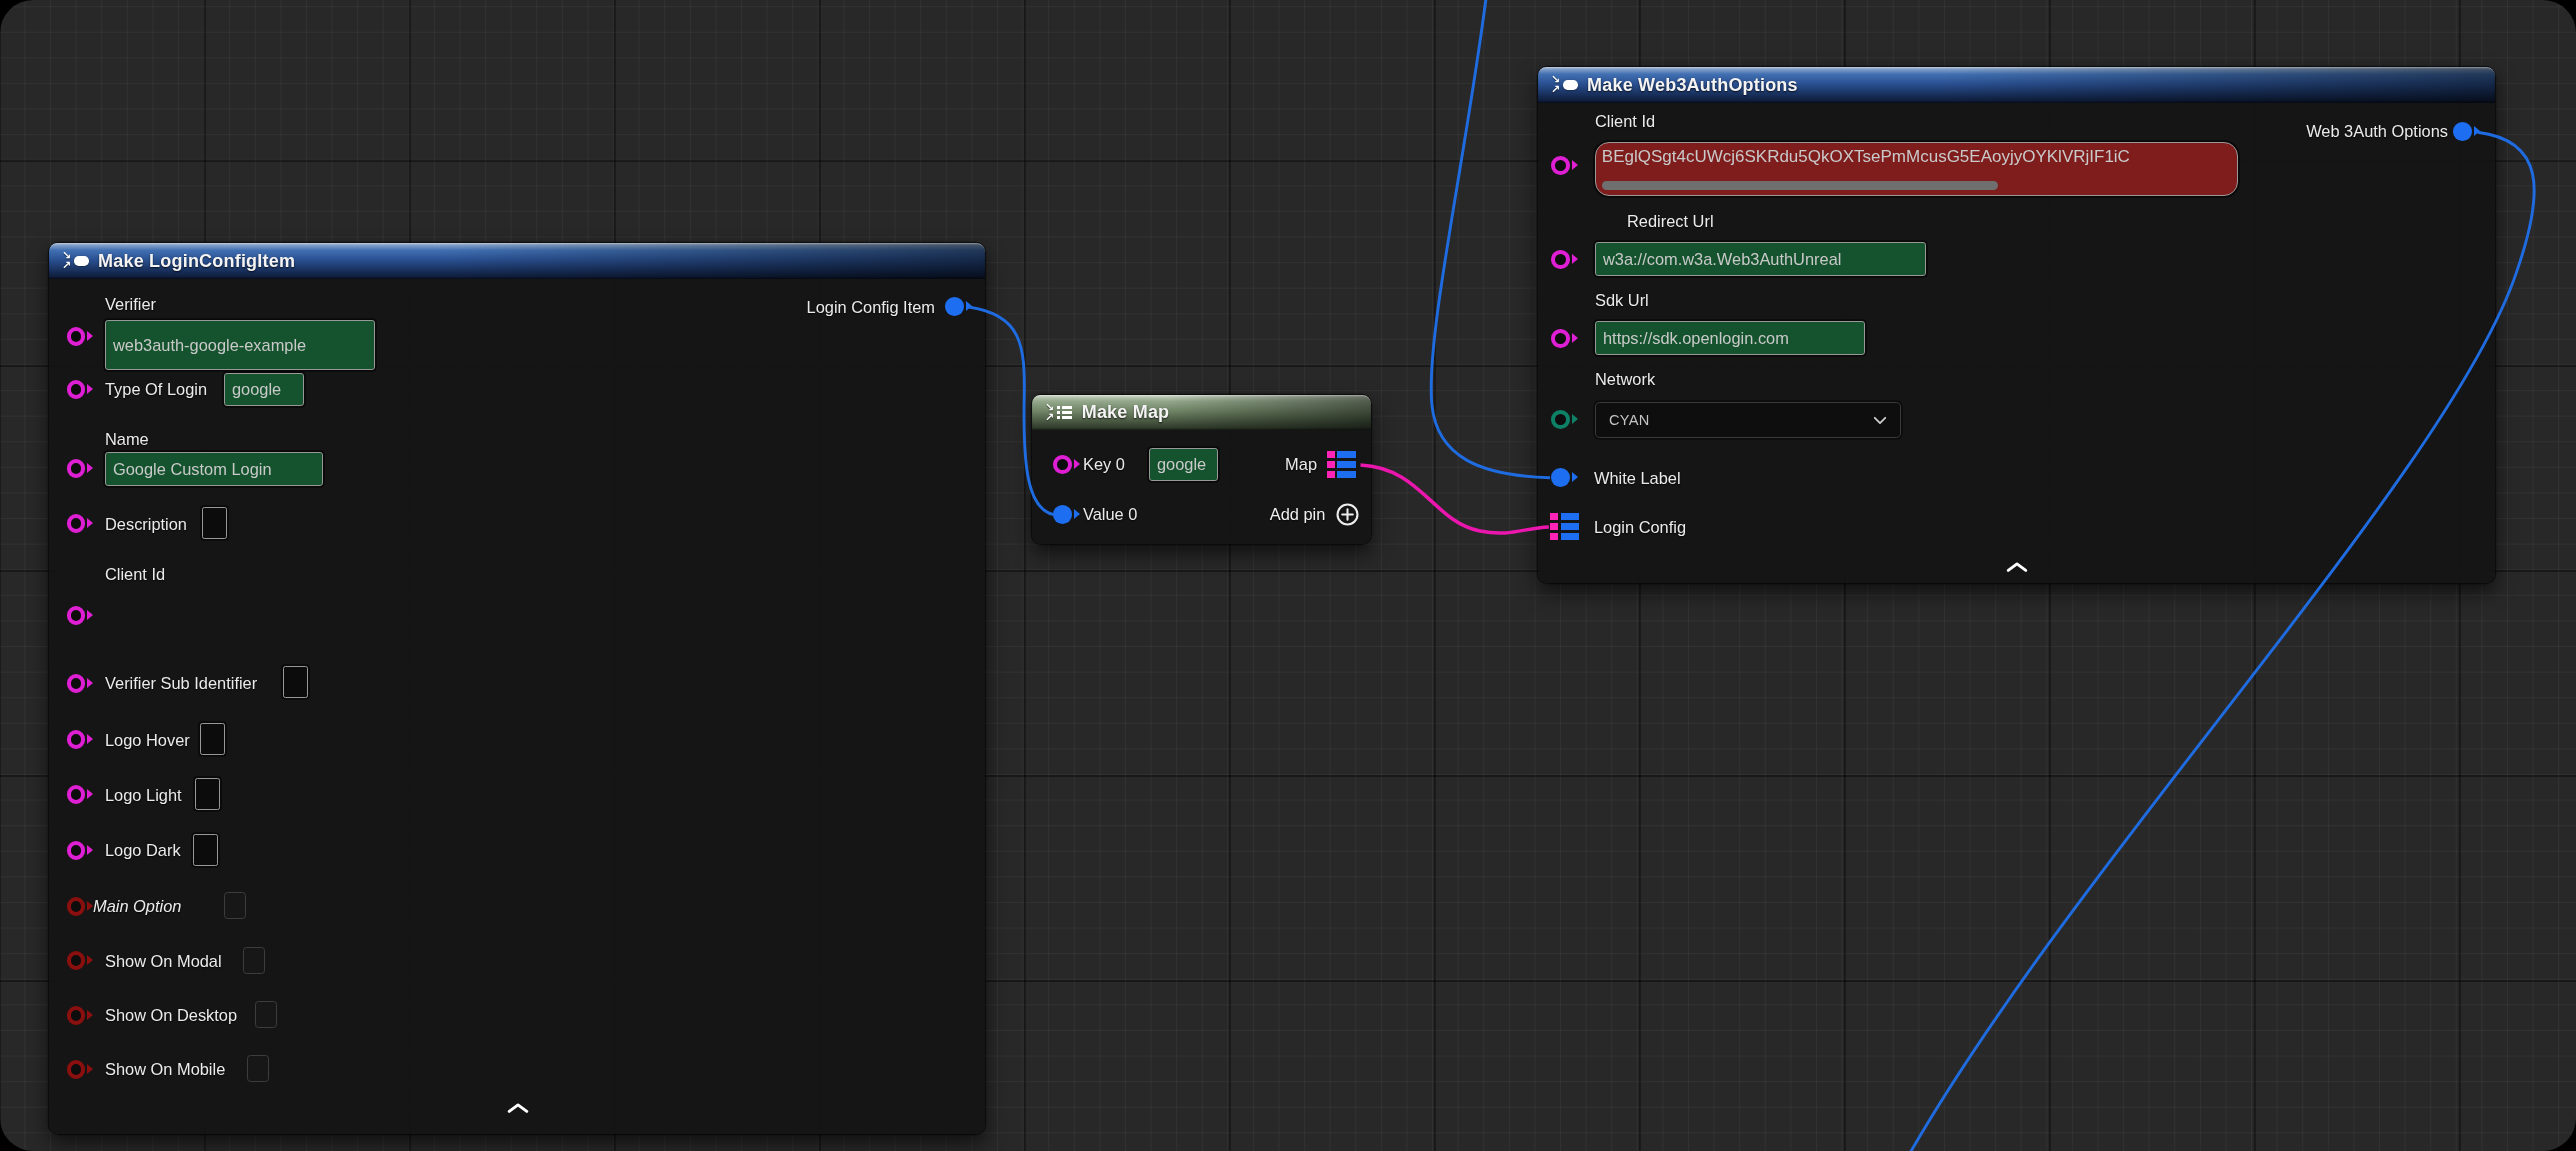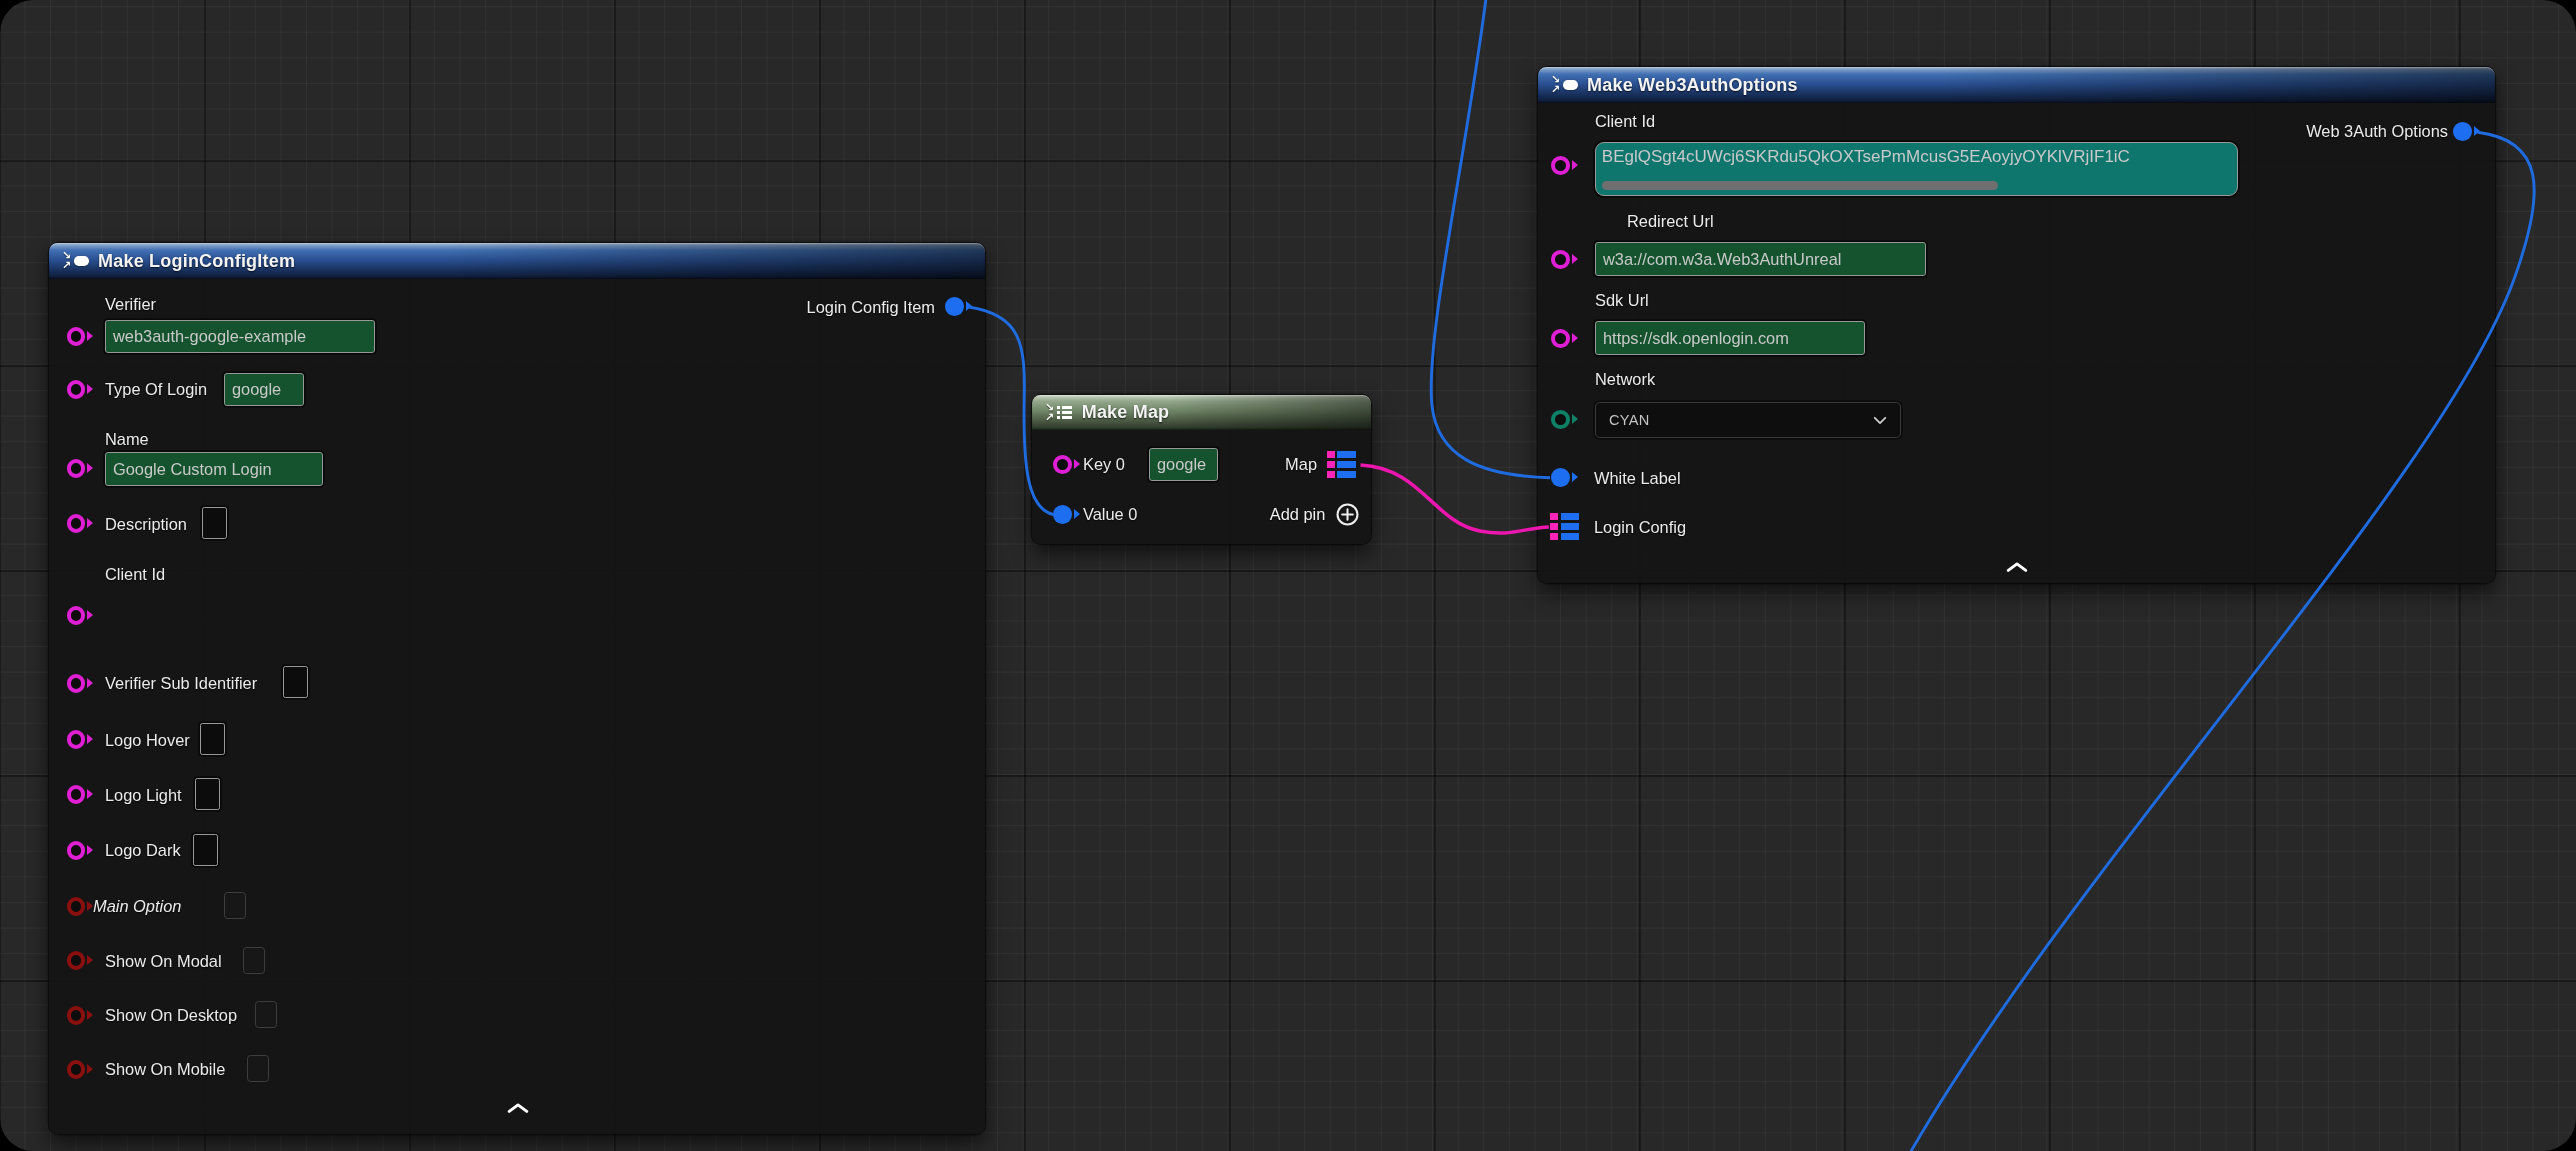--- a/index.html
+++ b/index.html
@@ -93,21 +93,21 @@
   }
   .mini-box{
     position:absolute;width:24.6px;height:32px;background:#0c0c0c;
     border:1.8px solid #989898;border-radius:2.3px;box-shadow:0 0 0 1.8px rgba(0,0,0,0.55);
   }
   .checkbox{
     position:absolute;width:22px;height:27px;background:#171717;
     border:1.2px solid #3d3d3d;border-radius:3.5px;
   }
   .scroll-wrap{position:absolute;display:flex;flex-direction:column;justify-content:space-between;
-    background:#0f766e;border:1.8px solid #989898;border-radius:9px;
+    background:#7f1d1d;border:1.8px solid #989898;border-radius:14px;
     box-shadow:0 0 0 1.8px rgba(0,0,0,0.55);padding:2.3px 5.8px 4.7px 5.8px;overflow:hidden;}
   .scroll-text{color:#c9c9c9;font-size:17px;line-height:24.6px;white-space:nowrap;overflow:hidden;}
   .scroll-bar{height:9.4px;width:63%;background:#6f6f6f;border-radius:4.7px;}
 
   .dropdown{
     position:absolute;background:#0e0e0e;border:1.2px solid #3a3a3a;border-radius:4.7px;
     display:flex;align-items:center;justify-content:space-between;
     padding:0 13px;color:#c4c4c4;font-size:14.6px;letter-spacing:0.3px;
     box-shadow:0 0 0 1.8px rgba(0,0,0,0.4);
   }
@@ -139,21 +139,21 @@
     <div class="pin c-struct" style="left:896px;top:54px;">
       <span class="pin-circle pin-filled"></span>
         <span class="pin-arrow"></span>
     </div>
 
     <div class="plabel" style="left:56px;top:51px;">Verifier</div>
     <div class="pin c-string" style="left:17.5px;top:84px;">
       <span class="pin-circle pin-hollow"></span>
         <span class="pin-arrow"></span>
     </div>
-    <input class="tfield" style="left: 56px; top: 77px; width: 270px; height: 33px;" value="web3auth-google-example">
+    <input class="tfield" style="left: 56px; top: 77px; width: 270px; height: 50px;" value="web3auth-google-example">
 
     <div class="pin c-string" style="left:17.5px;top:137px;">
       <span class="pin-circle pin-hollow"></span>
         <span class="pin-arrow"></span>
     </div>
     <div class="plabel" style="left:56px;top:136px;">Type Of Login</div>
     <input class="tfield" style="left: 175px; top: 130px; width: 80px; height: 33px;" value="google">
 
     <div class="plabel" style="left:56px;top:186px;">Name</div>
     <div class="pin c-string" style="left:17.5px;top:216px;">

